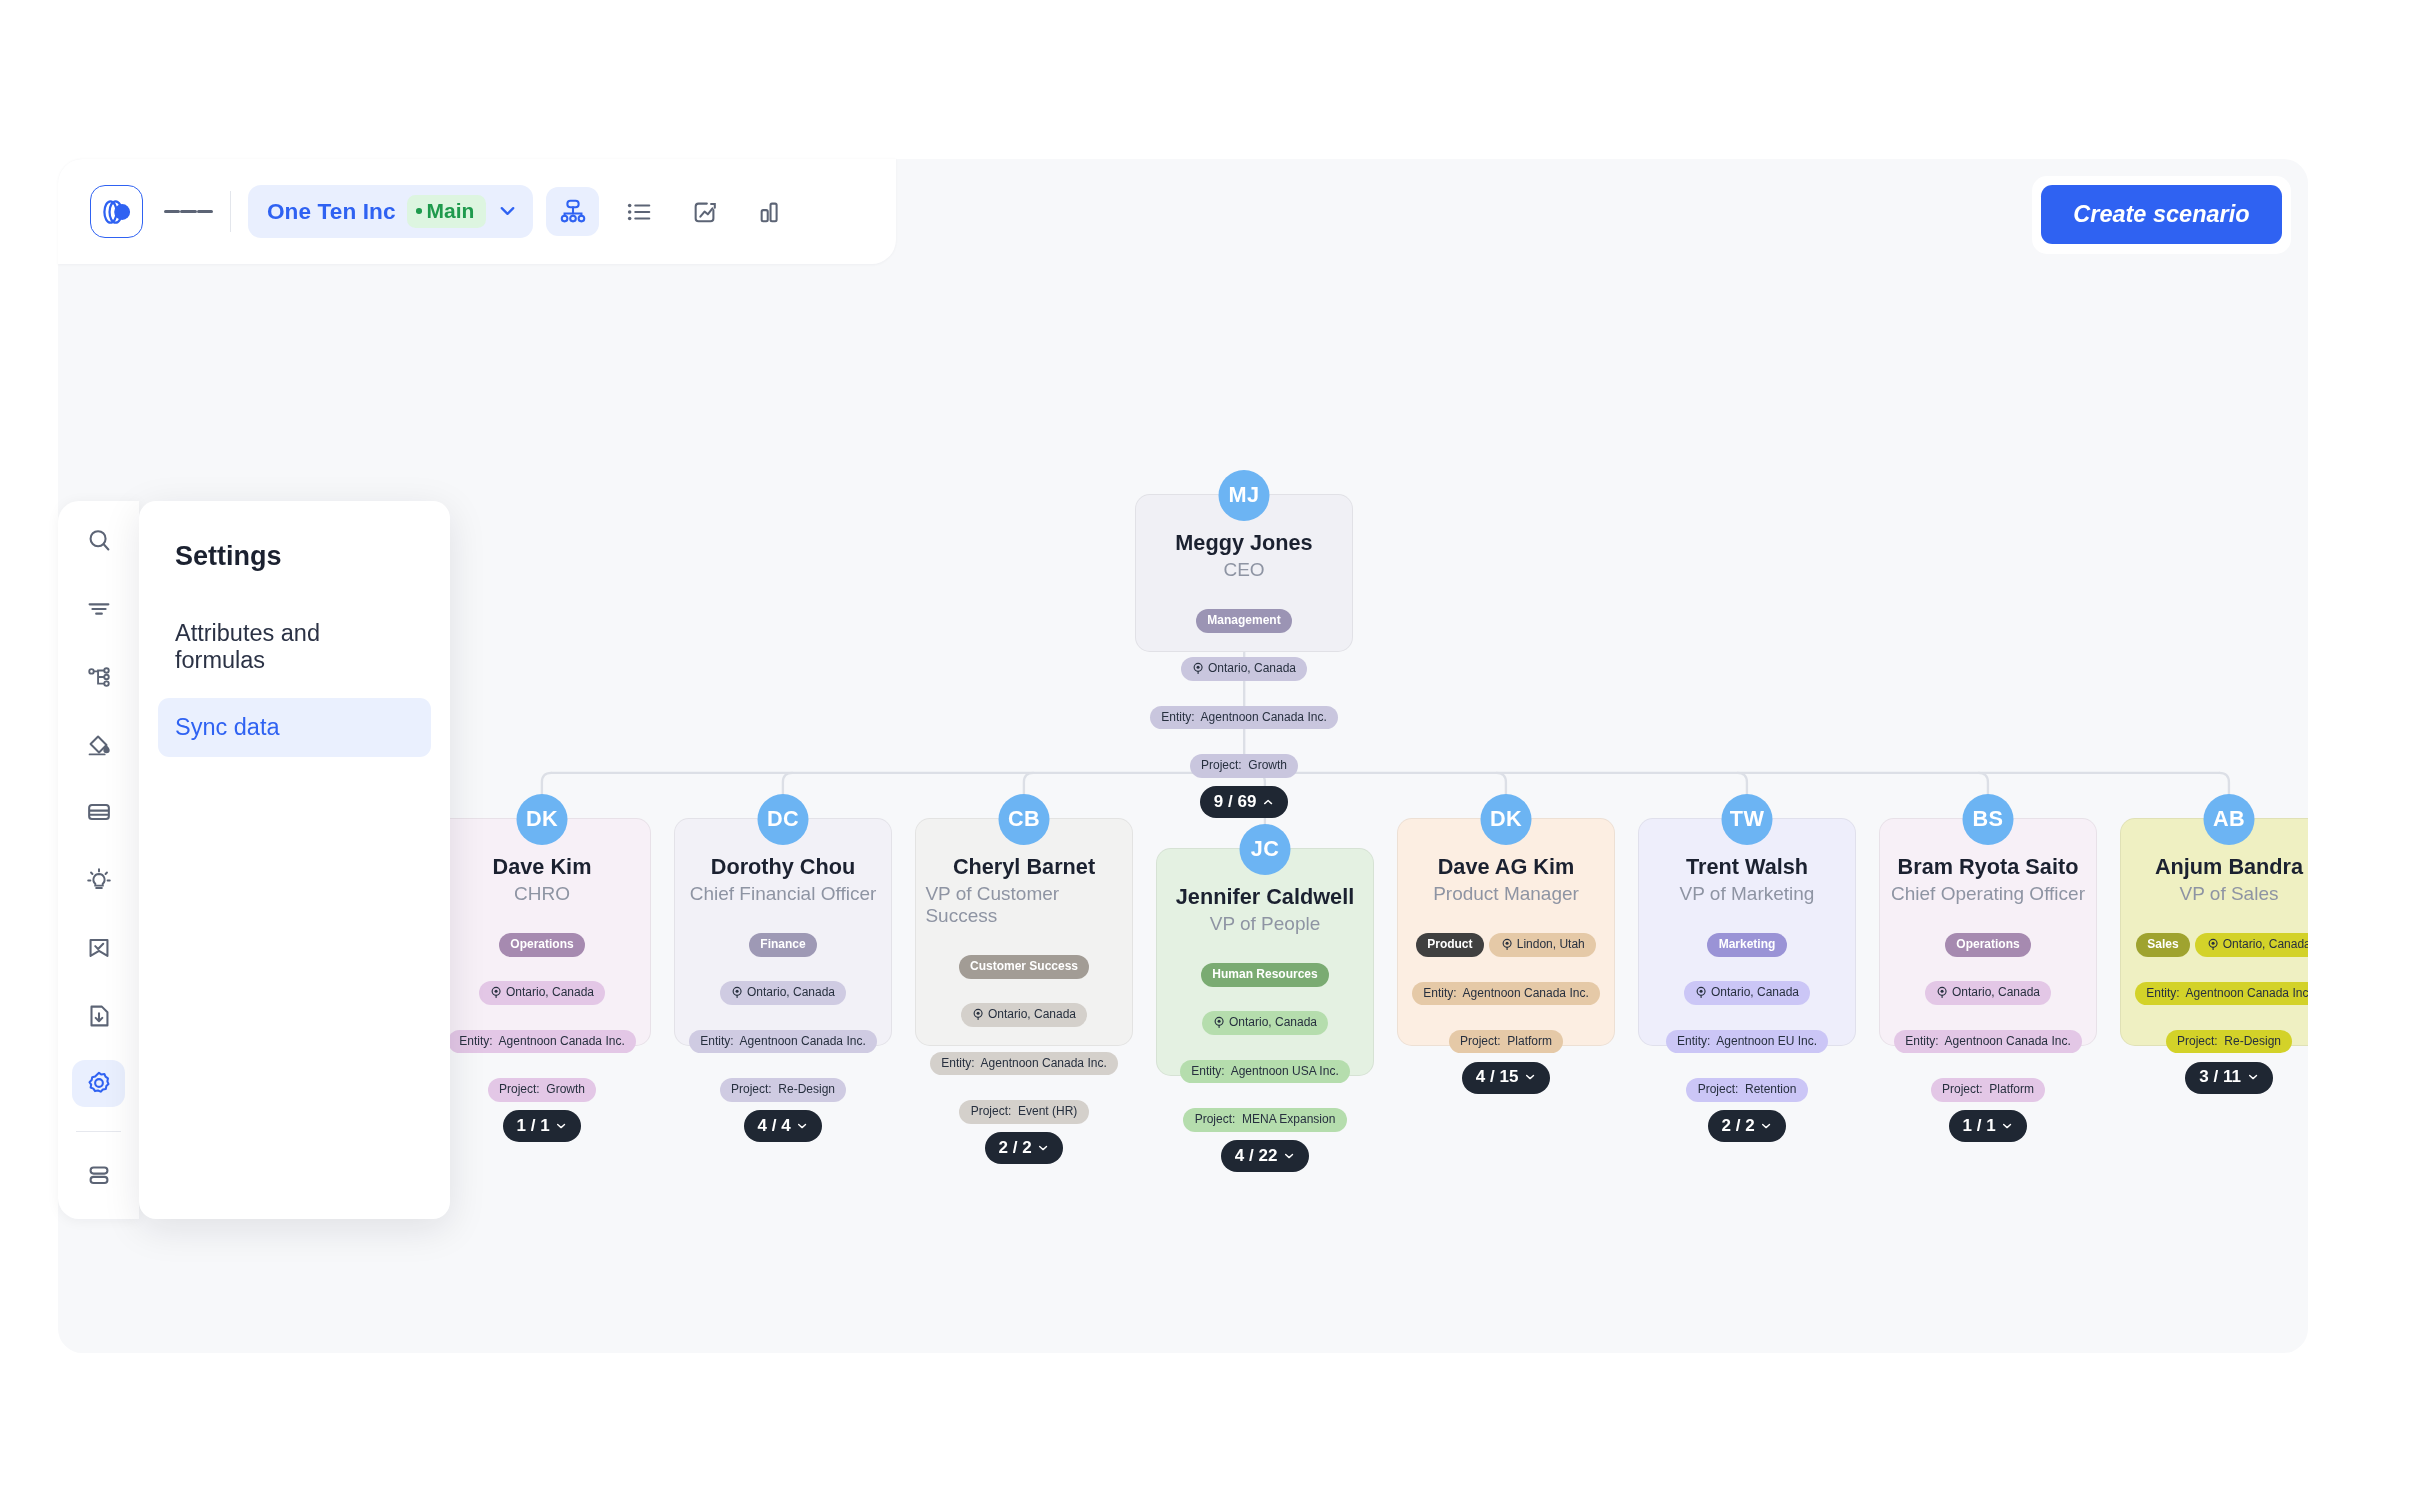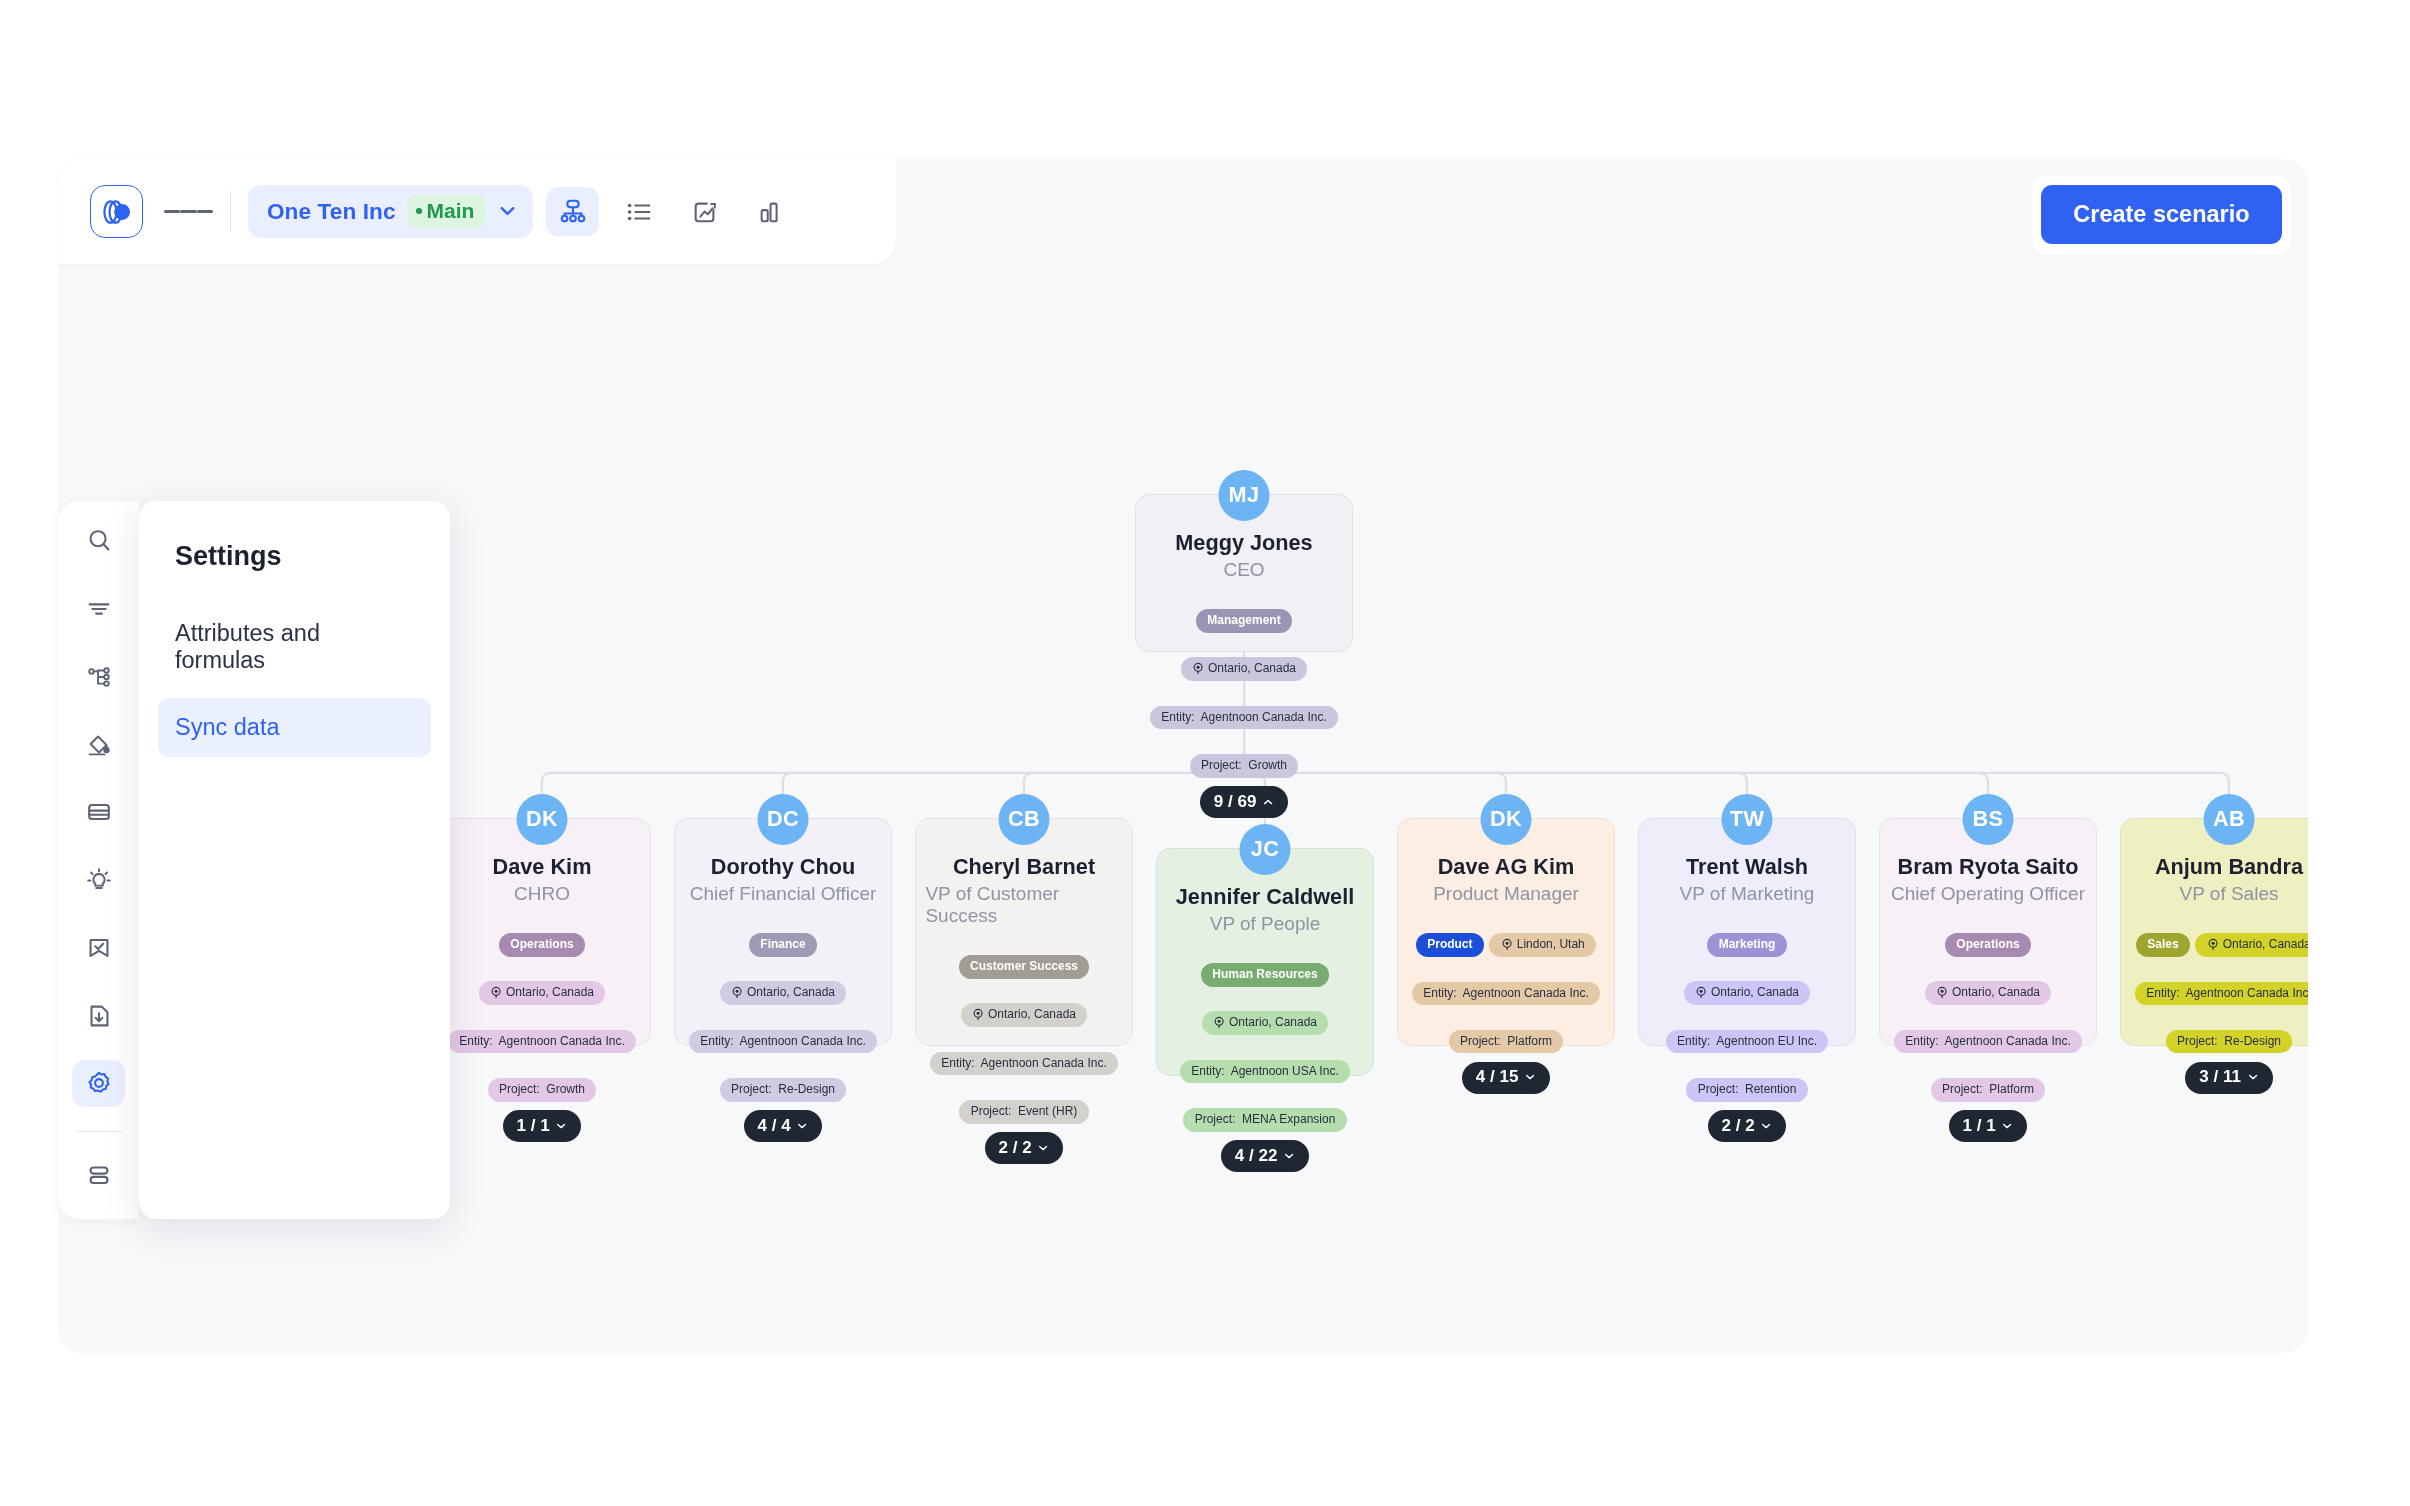--- a/index.html
+++ b/index.html
@@ -88,20 +88,21 @@
     border-radius: 15px;
     padding: 9.4px;
   }
   #create-btn {
     background: #2f62f2; color: #fff;
     border: none; border-radius: 11.3px;
     font-family: "Liberation Sans", sans-serif;
     font-size: 23.5px; font-weight: 700;
     padding: 16px 32px;
     cursor: pointer;
+    font-style: italic;
   }
 
   
   #rail {
     position: absolute;
     left: 0px; top: 342px;
     width: 81px; height: 718px;
     background: #ffffff;
     border-radius: 21px 0 0 21px;
     display: flex; flex-direction: column; align-items: center;
@@ -359,21 +360,21 @@
             </div>
           </div>
         </div>
         <div class="node" style="left: 1339px; top: 659px; width: 218px; height: 228px; background: rgb(252, 238, 226);">
           <div class="avatar">DK</div>
           <div class="node-body">
             <div class="n-name">Dave AG Kim</div>
             <div class="n-title">Product Manager</div>
             <div class="chips">
               <div class="chiprow">
-                <span class="chip dept" style="background:#1d4ed8;color:#ffffff">Product</span>
+                <span class="chip dept" style="background:#404040;color:#ffffff">Product</span>
                 <span class="chip" style="background:#e5c9a7;color:#27303f"><span class="pin"><svg width="12.2" height="12.2" viewBox="0 0 16 16" style="vertical-align:-0.9px">
                       <circle cx="8" cy="7" r="5.2" fill="none" stroke="#27303f" stroke-width="1.5"></circle>
                       <circle cx="8" cy="7" r="2" fill="#27303f"></circle>
                       <path d="M8 12.2 L8 15" stroke="#27303f" stroke-width="1.5" stroke-linecap="round"></path>
                     </svg></span>Lindon, Utah</span>
               </div>
               <div class="chiprow">
                 <span class="chip" style="background:#e5c9a7;color:#27303f">Entity:&nbsp; Agentnoon Canada Inc.</span>
               </div>
               <div class="chiprow">

